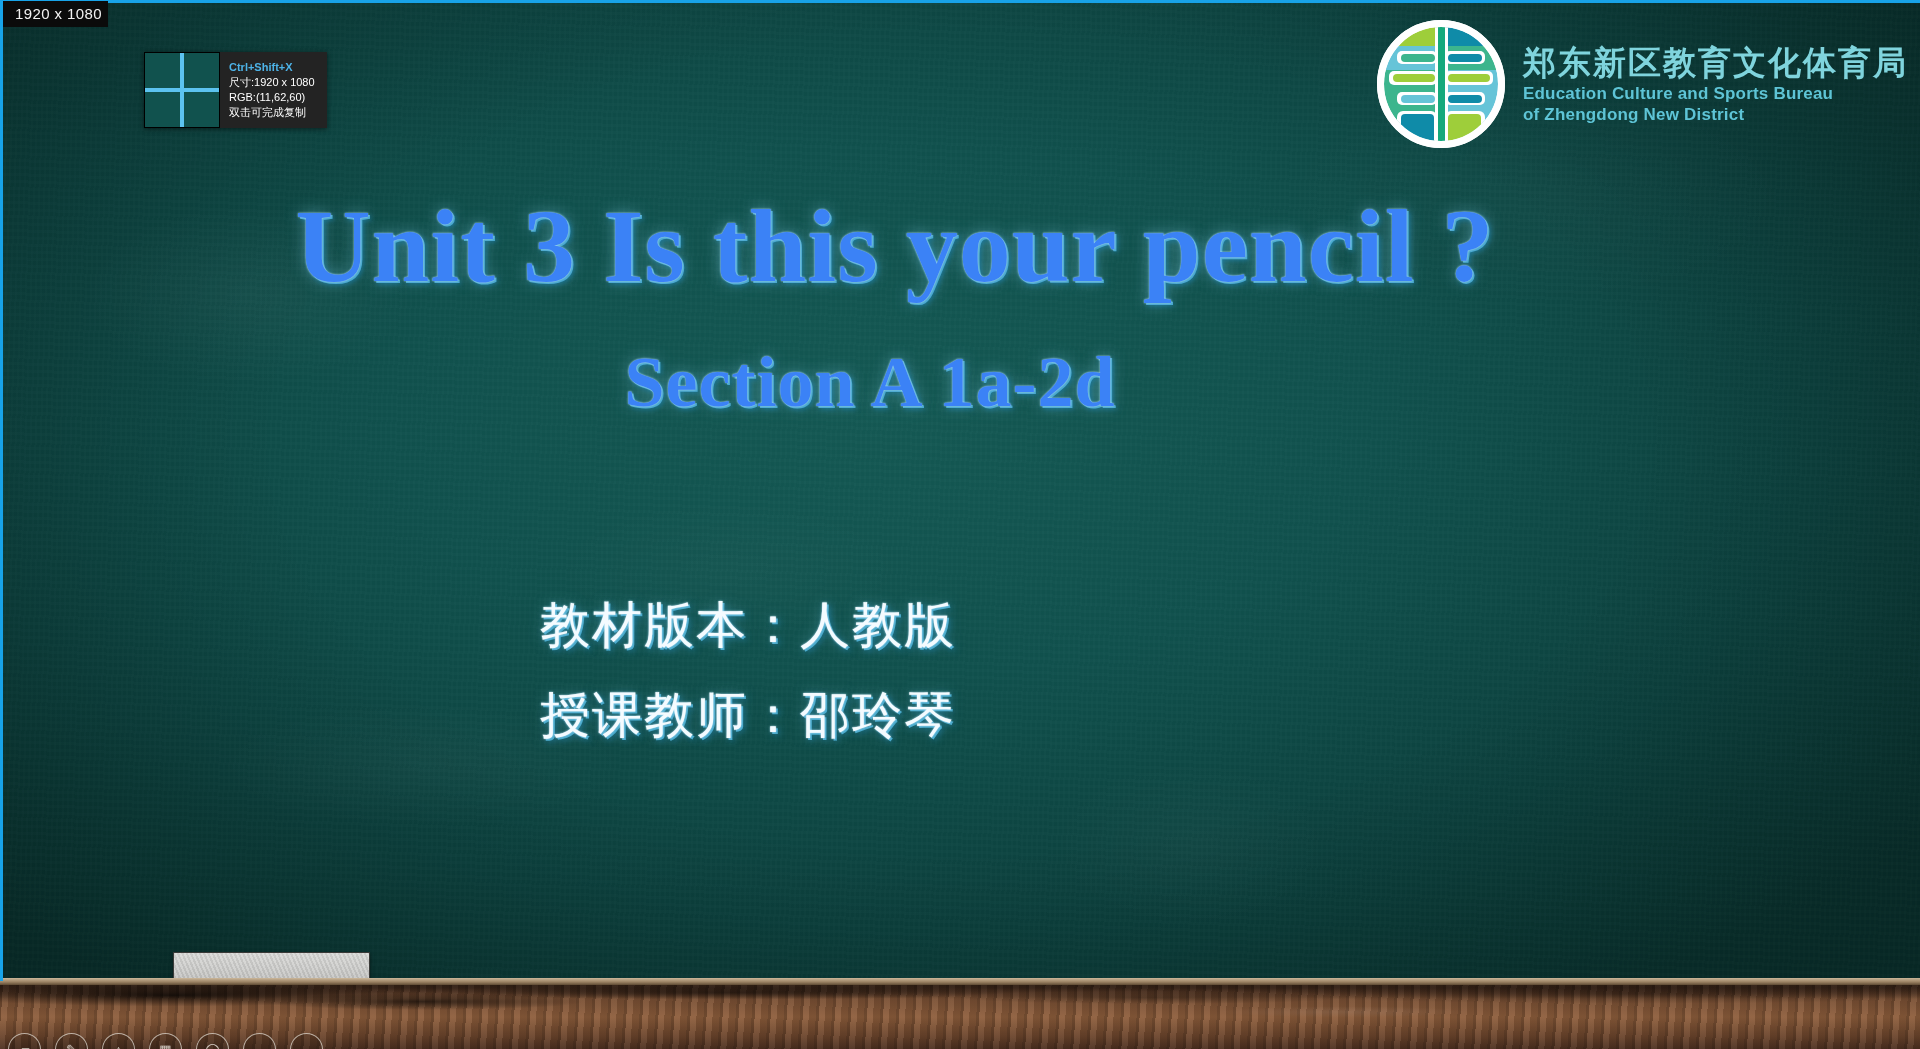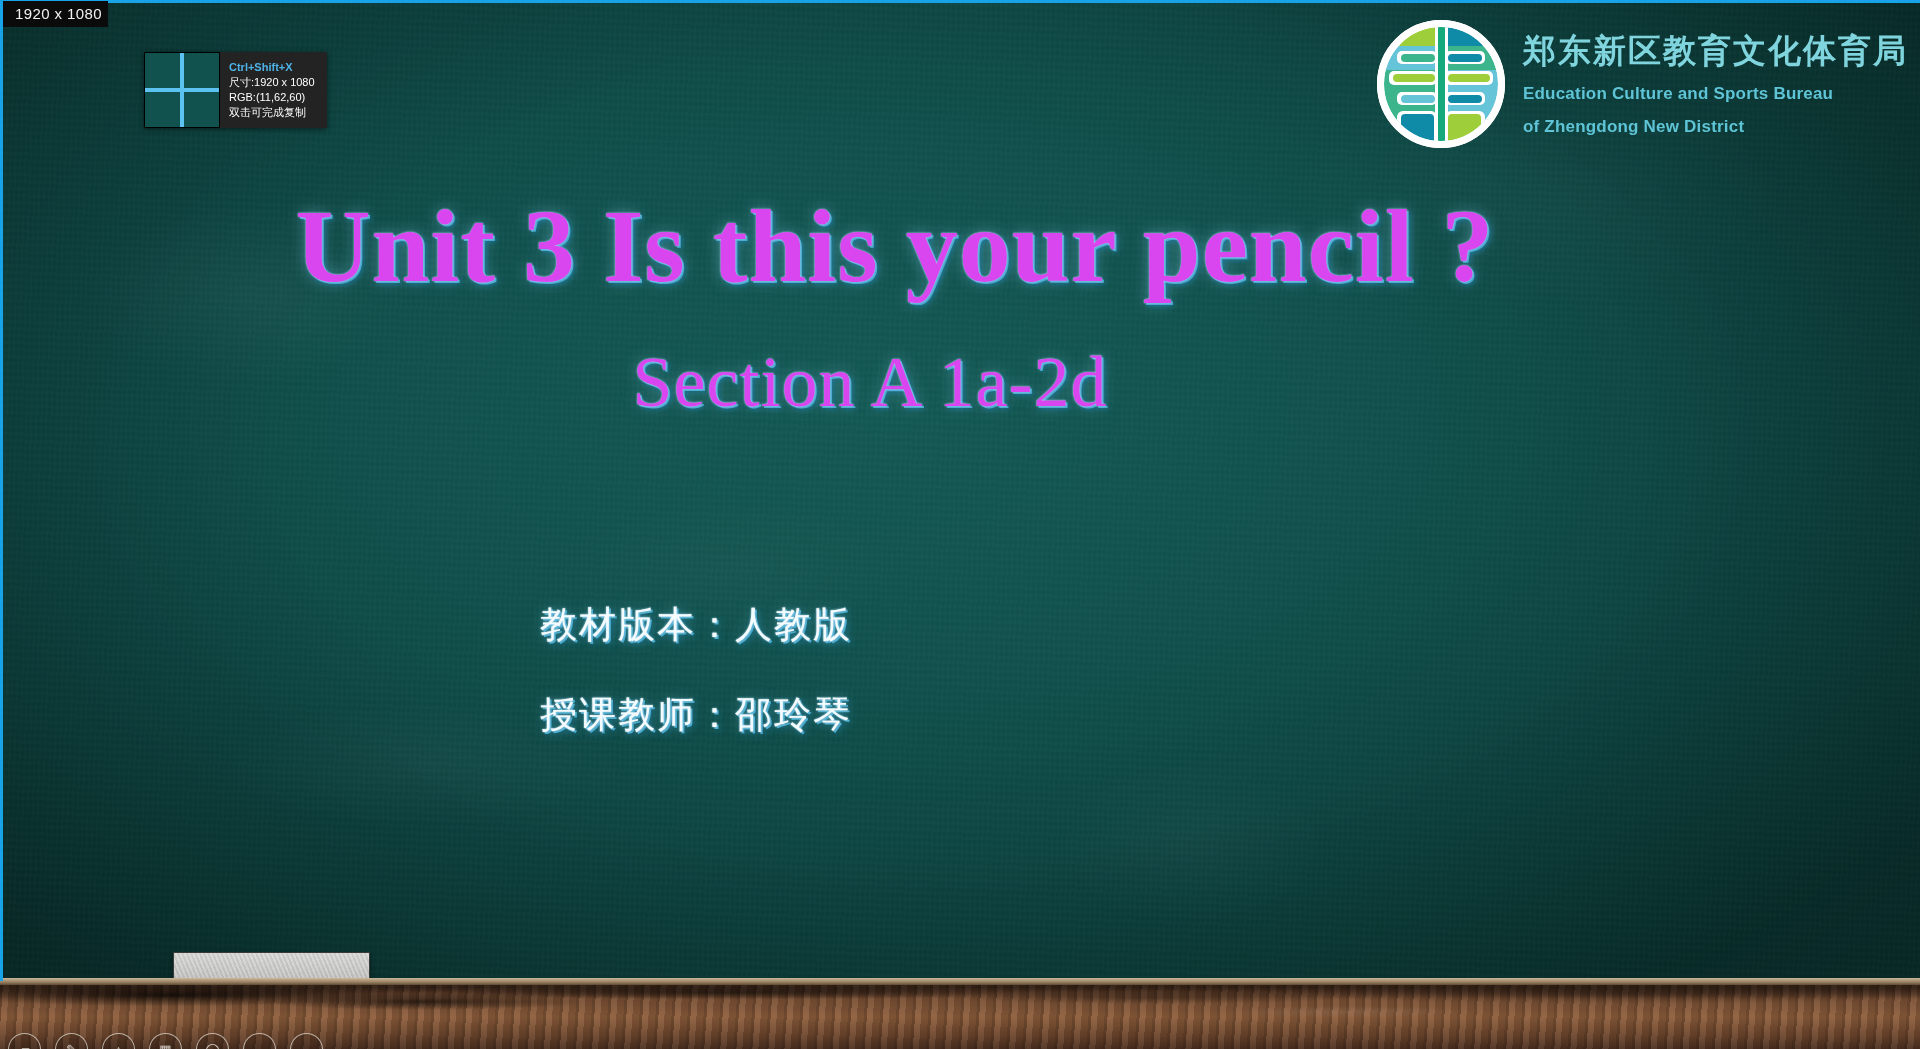--- a/index.html
+++ b/index.html
@@ -93,33 +93,33 @@
   .picker-info div { font-size:11px; line-height:15px; white-space:nowrap; }
   .pi-hotkey { color:#4db3e8; font-weight:bold; }
   .pi-text   { color:#ffffff; }
 
   
   .logo-block {
     position:absolute; right:12px; top:18px;
     display:flex; align-items:center; gap:16px; z-index:20;
   }
   .logo-mark { width:132px; height:132px; flex:0 0 auto; }
-  .logo-text { display:flex; flex-direction:column; justify-content:center;gap:12px; }
+  .logo-text { display:flex; flex-direction:column; justify-content:center; }
   .logo-cn {
     font-size:33px; font-weight:bold; color:#7fd4dd;
     letter-spacing:2px; line-height:40px; white-space:nowrap;
   }
   .logo-en1, .logo-en2 {
     font-size:17px; font-weight:bold; color:#5ec4d6;
     letter-spacing:.2px; line-height:21px; white-space:nowrap;
   }
 
   
   .chalk-glow {
-    color:#d946ef;
+    color:#3b82f6;
     text-shadow:
       0 0 2px #bfe9fb,
       2px 2px 0 #4aa8cf,
       3px 3px 5px rgba(25,120,160,.85),
       0 0 16px rgba(150,225,255,.40);
   }
   .title-main {
     position:absolute; left:0; top:190px; width:1790px;
     text-align:center;
     font-family:"Liberation Serif", "DejaVu Serif", serif;
@@ -127,35 +127,35 @@
     font-size:104px;
     line-height:112px;
     letter-spacing:1px;
     white-space:nowrap;
     z-index:20;
   }
   .title-sub {
     position:absolute; left:0; top:340px; width:1740px;
     text-align:center;
     font-family:"Liberation Serif", "DejaVu Serif", serif;
-    font-weight:normal;
+    font-weight:bold;
     font-size:72px;
     line-height:84px;
     letter-spacing:1px;
     white-space:nowrap;
     z-index:20;
   }
 
   
   .info-block {
     position:absolute; left:540px; top:580px; z-index:20;
   }
   .info-line {
     font-family:"DejaVu Sans", sans-serif;
-    font-size:37px;
+    font-size:50px;
     line-height:90px;
     letter-spacing:2px;
     white-space:nowrap;
     color:#f4fbff;
     text-shadow:
       0 0 2px #cdeefd,
       2px 2px 0 #49a9cc,
       3px 3px 6px rgba(25,120,160,.8),
       0 0 14px rgba(150,225,255,.35);
   }

